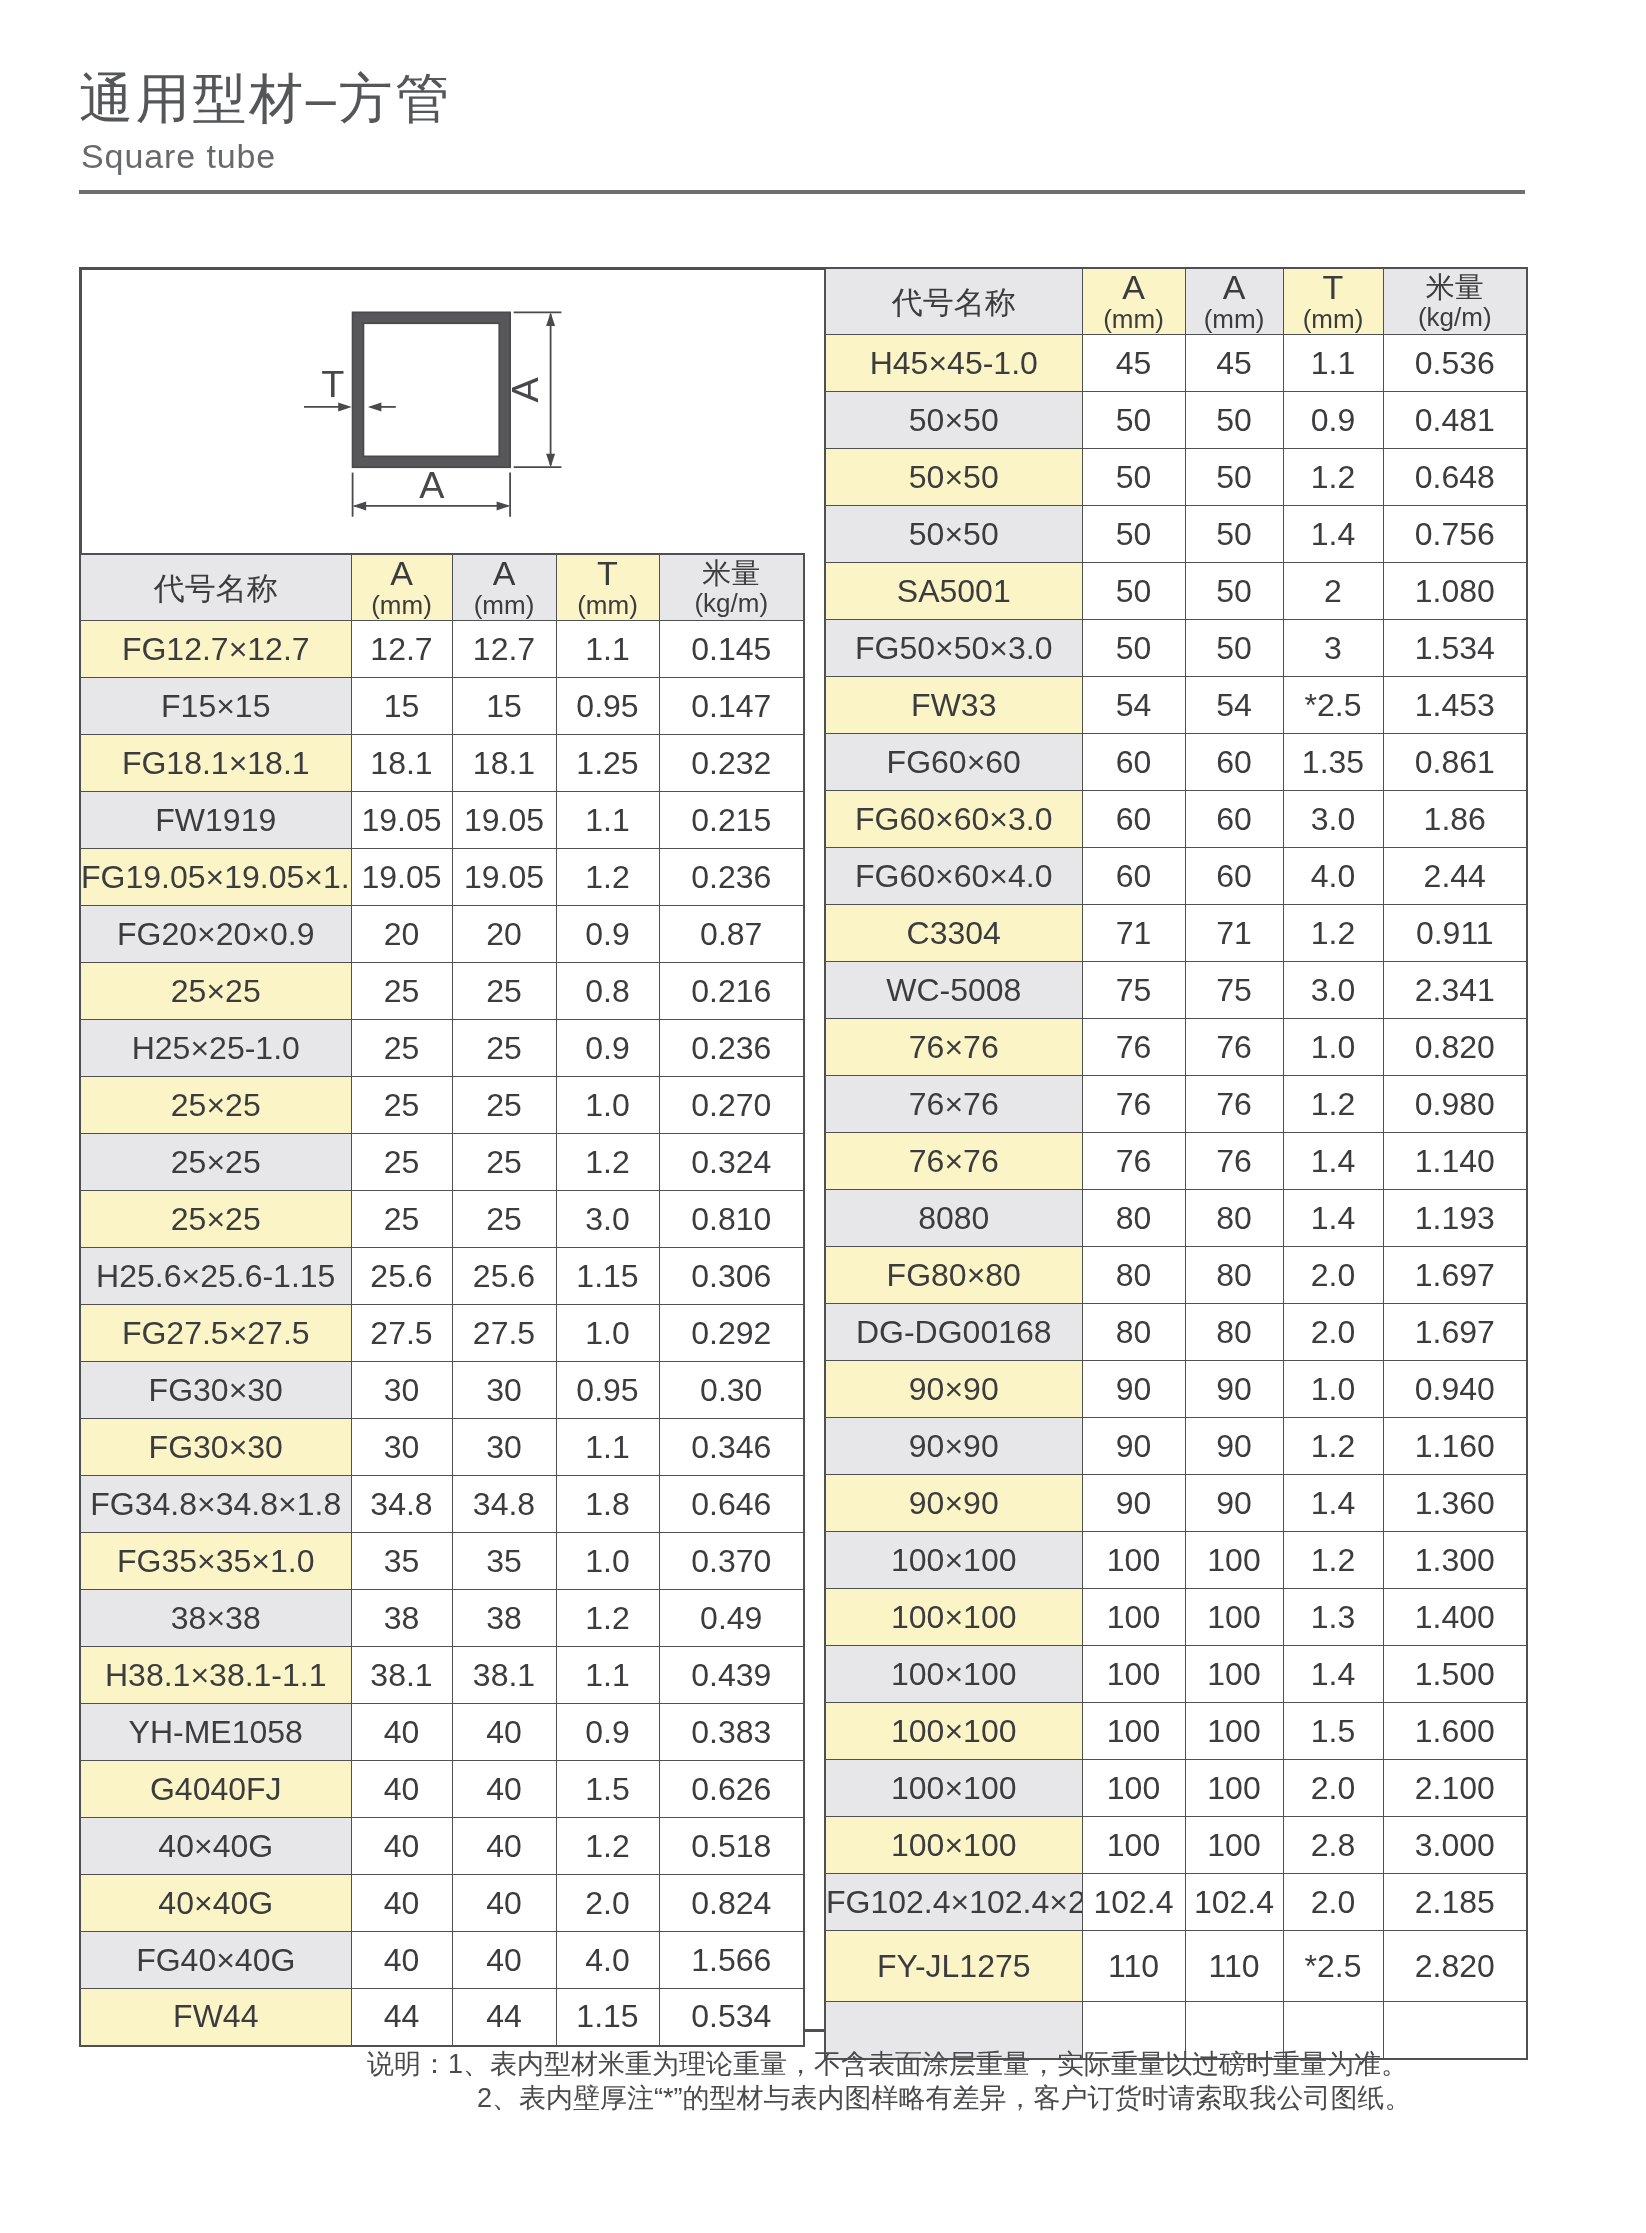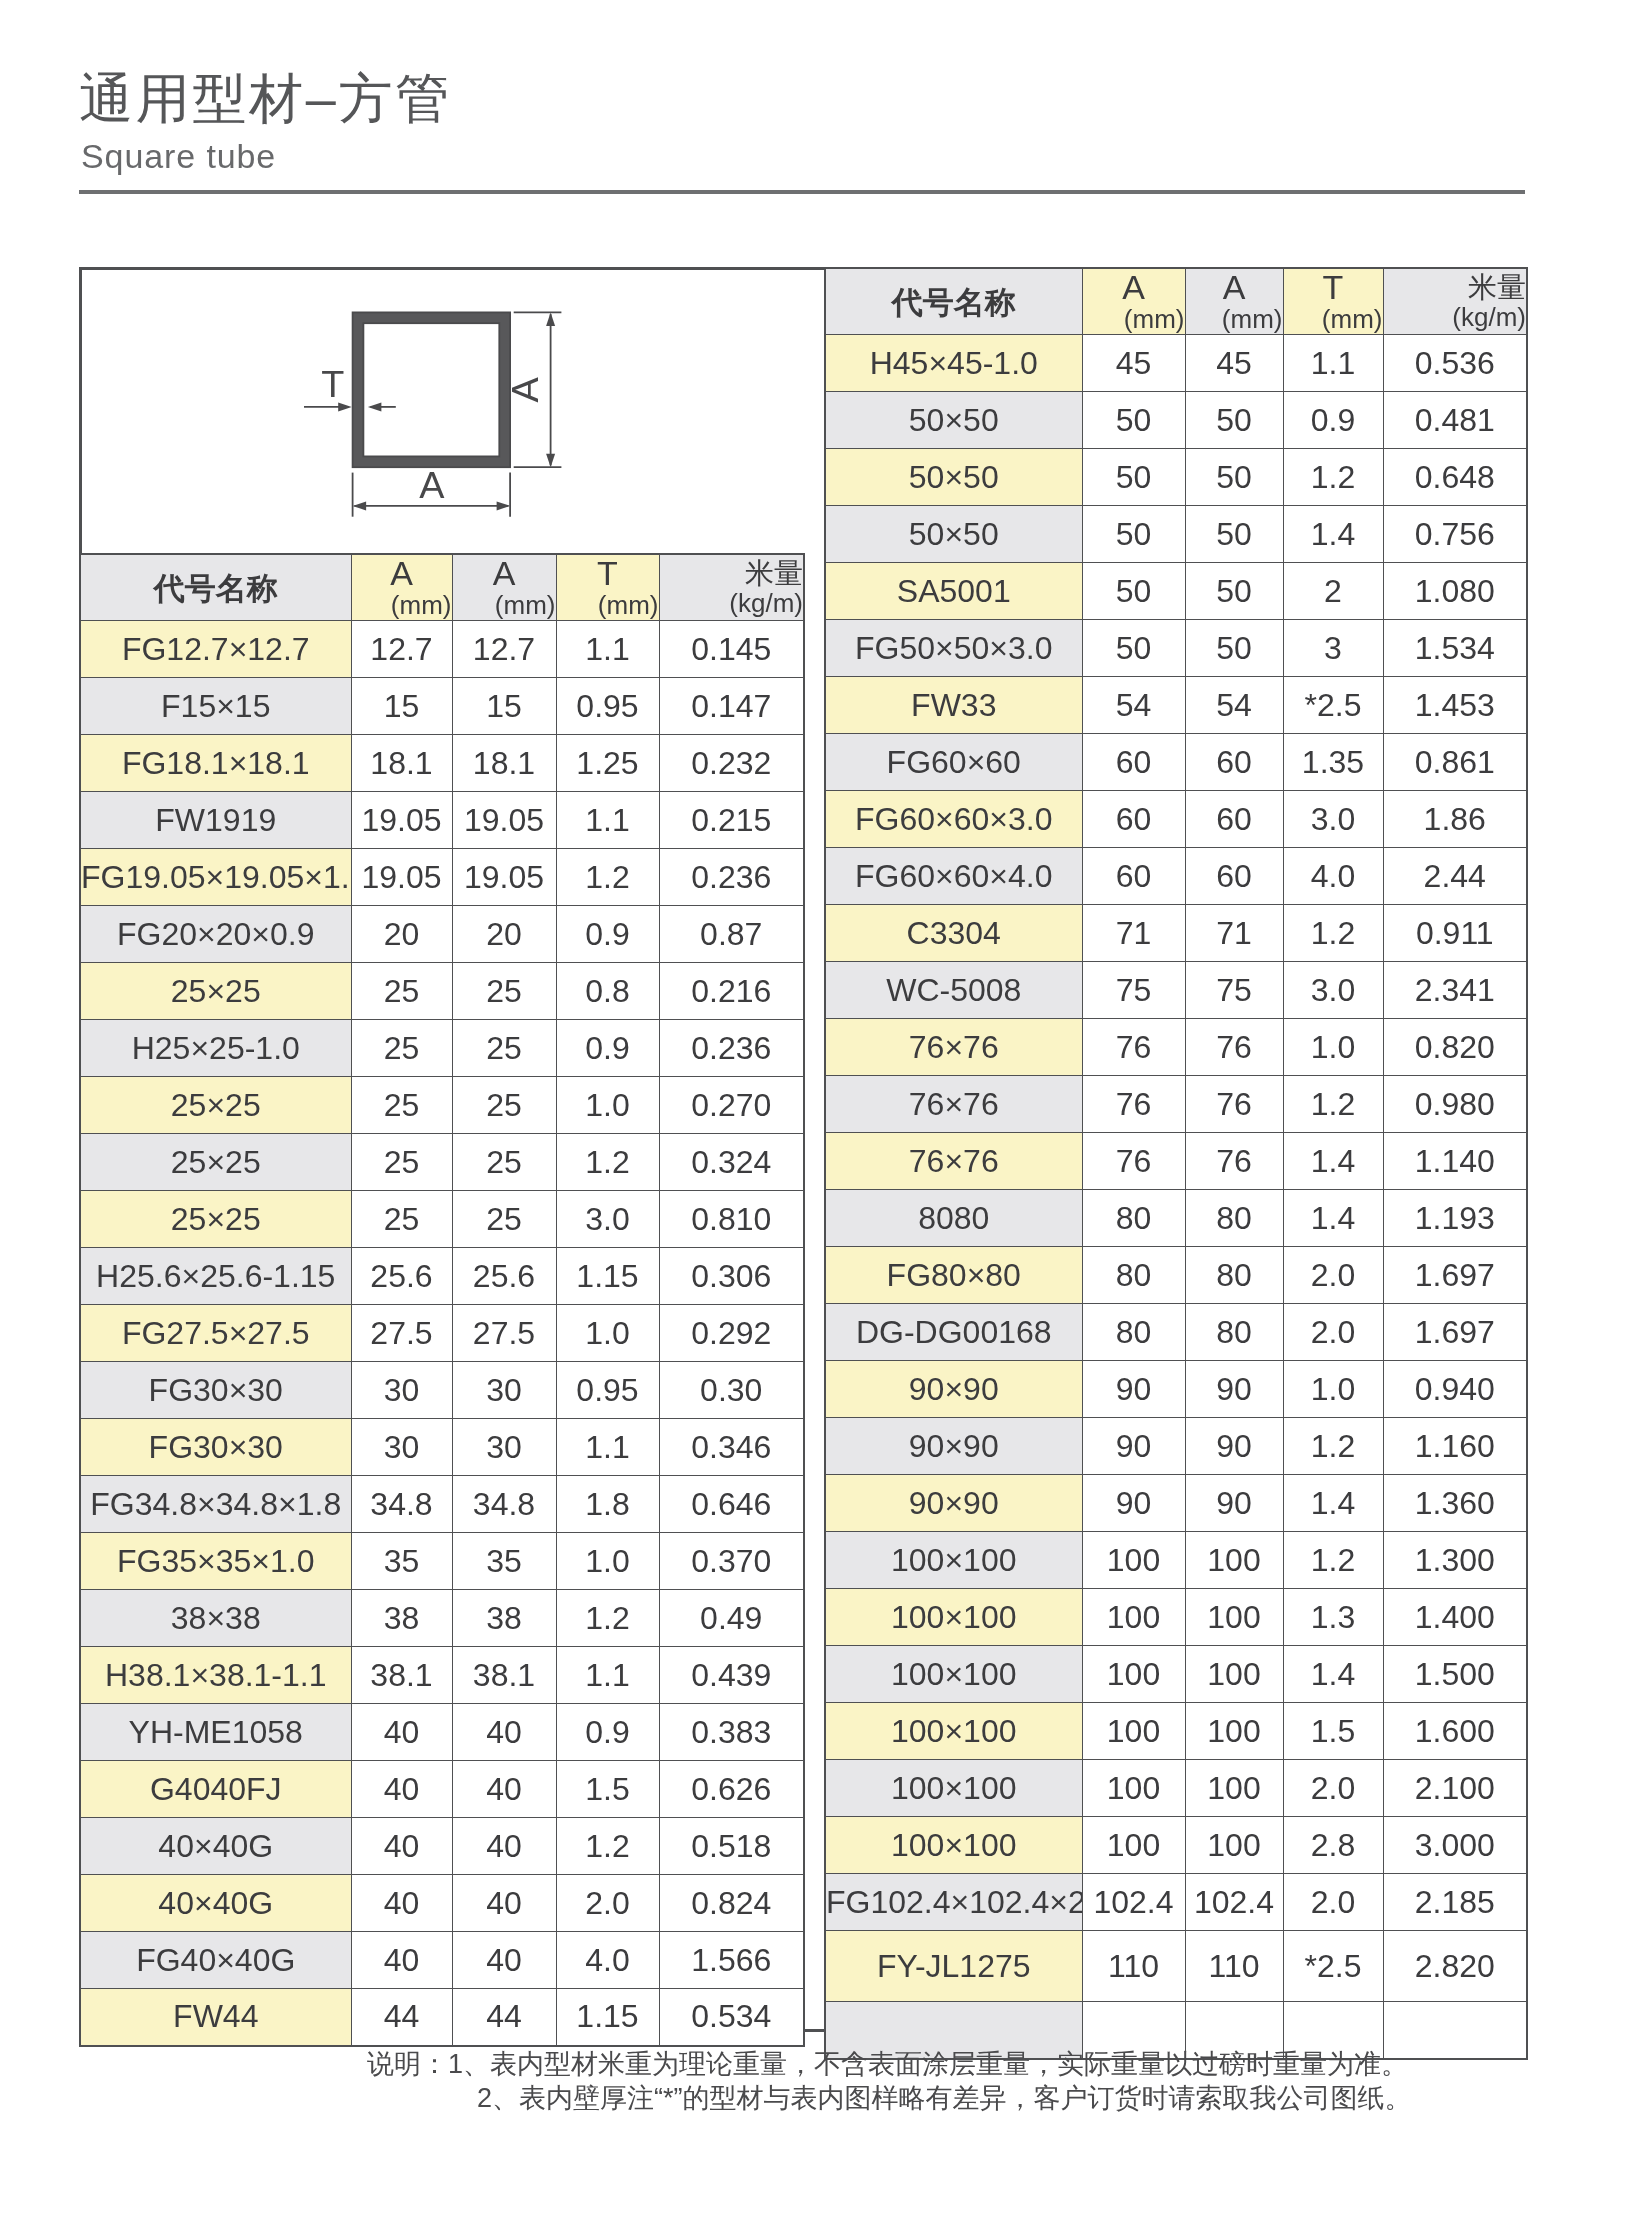--- a/index.html
+++ b/index.html
@@ -27,22 +27,22 @@
     border-collapse:collapse;table-layout:fixed;
     border:2.7px solid #4f5052;background:#ffffff;
   }
   table.spec td, table.spec th{
     border:1.8px solid #4f5052;text-align:center;vertical-align:middle;
     padding:0;overflow:hidden;white-space:nowrap;
     font-size:32px;color:#3c3c3e;font-weight:normal;
   }
   table.spec th{line-height:1.0;}
   .hdr-big{font-size:34px;display:block;line-height:36px;}
-  .hdr-sub{font-size:26px;display:block;line-height:29px;text-align:right;}
-  .hdr-one{font-size:31px;font-weight:bold;}
+  .hdr-sub{font-size:26px;display:block;line-height:29px;}
+  .hdr-one{font-size:31px;}
   .c-yellow{background:#faf4c6;}
   .c-gray{background:#e7e7e9;}
   .c-white{background:#ffffff;}
   td.name-cell{font-size:31px;}
 
   #left-table{left:79px;top:553px;}
   #right-table{left:824px;top:267px;}
 
   #diagram{left:79px;top:270px;}
 

